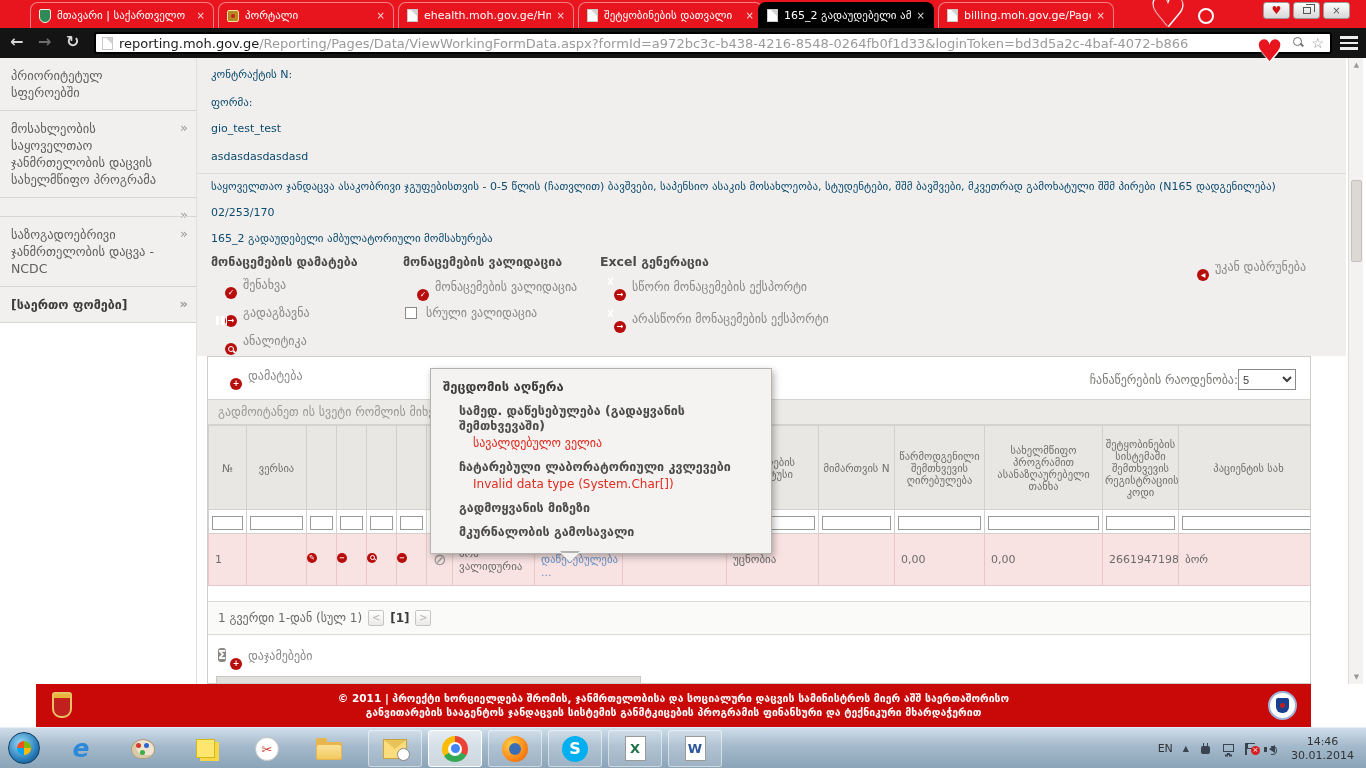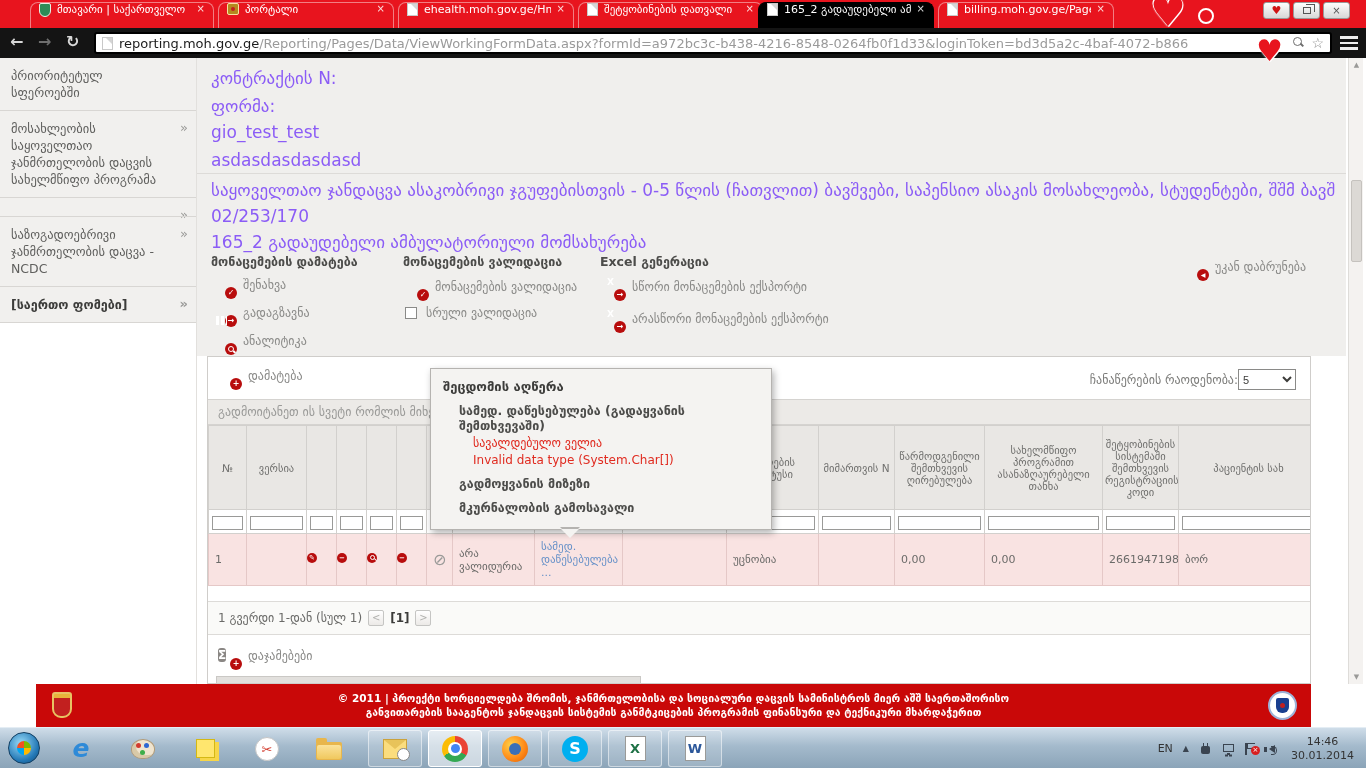--- a/index.html
+++ b/index.html
@@ -1,21 +1,21 @@
 <!DOCTYPE html>
 <html><head>
 <meta charset="utf-8">
 <style>
   * { margin:0; padding:0; box-sizing:border-box; }
   body { font-family:"DejaVu Sans", sans-serif; background:#fff; }
   .screen { position:relative; width:1366px; height:768px; overflow:hidden; background:#fff; }
 
   
   .tabstrip { position:absolute; left:0; top:0; width:1366px; height:28px; background:#e8141e; z-index:6; }
-  .tab { position:absolute; top:2px; height:26px; display:flex; align-items:flex-start; gap:6px; padding:0 8px;
+  .tab { position:absolute; top:2px; height:26px; display:flex; align-items:center; gap:6px; padding:0 8px;
          color:#fff; font-size:11px; background:#e8141e; border:1px solid rgba(255,255,255,.45); border-bottom:none;
          border-radius:8px 8px 0 0; overflow:hidden; }
   .tab.active { background:#000; border-color:#000; z-index:7; }
   .tab .tlabel { flex:1; white-space:nowrap; overflow:hidden; }
   .tab .tclose { font-size:10px; opacity:.85; }
   .pageico { width:11px; height:13px; background:#fff; border:1px solid #c9c9c9; position:relative; flex:none; }
   .pageico::after { content:""; position:absolute; right:0; top:0; border:3px solid #d4d4d4; border-left-color:transparent; border-bottom-color:transparent; }
   .shieldico { width:12px; height:14px; background:#2e8b57; border:1px solid #e5f2e5; border-radius:2px 2px 6px 6px; flex:none; }
   .portalico { width:12px; height:12px; background:#b5891f; border:1px solid #f7e3a1; border-radius:2px; flex:none; position:relative; }
   .portalico::after{ content:""; position:absolute; left:3px; top:3px; width:4px; height:4px; background:#c2201f; border-radius:50%; }
@@ -48,21 +48,21 @@
   .sidebar { position:absolute; left:0; top:0; width:196px; background:#f1f0ee; border-bottom:1px solid #d8d6d3; }
   .sbitem { position:relative; padding:9px 22px 9px 11px; border-top:1px solid #d8d6d3; font-size:12.5px; color:#5f5f5d; line-height:17px; }
   .sbitem:first-child { border-top:none; }
   .sbitem .arr { position:absolute; right:8px; top:8px; color:#9a9a98; font-size:13px; }
   .sbitem.bold { font-weight:bold; color:#3c3c3a; }
   .rail { position:absolute; left:196px; top:0; width:1px; height:626px; background:#e2e0dd; }
   .scrollbar { position:absolute; left:1348px; top:58px; width:15px; height:626px; background:#f4f2f0; border-left:1px solid #dedcd9; z-index:5; }
   .sthumb { position:absolute; left:2px; top:122px; width:11px; height:82px; background:#dcd9d5; border:1px solid #c5c2be; border-radius:2px; }
   .sarrow { position:absolute; left:0; width:15px; text-align:center; font-size:7px; color:#9a9a98; }
 
-  .finfo { position:absolute; font-size:17px; color:#8b5cf6; white-space:nowrap; }
+  .finfo { position:absolute; font-size:11px; color:#0c4a6e; white-space:nowrap; }
   .fdivider { position:absolute; left:197px; top:115px; width:1149px; height:1px; background:#dddbd8; }
 
   .agroup-title { position:absolute; font-size:12.5px; font-weight:bold; color:#4c4c4a; }
   .aitem { position:absolute; display:flex; align-items:center; gap:9px; font-size:12px; color:#8b8b89; }
   .iconw { position:relative; width:21px; height:22px; flex:none; }
   .dbody { width:17px; height:20px; background:#a3a09c; border-radius:3px; position:relative; }
   .dbody::before { content:""; position:absolute; left:3px; right:3px; top:4px; height:2px; background:#fff; box-shadow:0 4px 0 #fff, 0 8px 0 #fff; }
   .dbody.plain::before { display:none; }
   .xletter { position:absolute; left:0; top:1px; width:17px; text-align:center; color:#fff; font-size:9px; font-weight:bold; }
   .bars { position:absolute; left:3px; bottom:5px; width:11px; height:9px; background:repeating-linear-gradient(90deg,#fff 0 3px,transparent 3px 5px); }
@@ -419,20 +419,21 @@
         <span class="iconw"><span class="sigbody">Σ</span><span class="bdg">+</span></span>
         <span>დაჯამებები</span>
       </div>
       <div class="stub"></div>
     </div>
 
     <div class="tooltip">
       <div class="ttitle">შეცდომის აღწერა</div>
       <div class="ttfield">სამედ. დაწესებულება (გადაყვანის შემთხვევაში)</div>
       <div class="tterr">სავალდებულო ველია</div>
+      <div class="ttfield">ჩატარებული ლაბორატორიული კვლევები</div>
       <div class="tterr">Invalid data type (System.Char[])</div>
       <div class="ttfield">გადმოყვანის მიზეზი</div>
       <div class="ttfield">მკურნალობის გამოსავალი</div>
       <div class="tarrow"></div>
     </div>
   </div>
 
   <div class="scrollbar">
     <span class="sarrow" style="top:3px;">▲</span>
     <div class="sthumb"></div>

